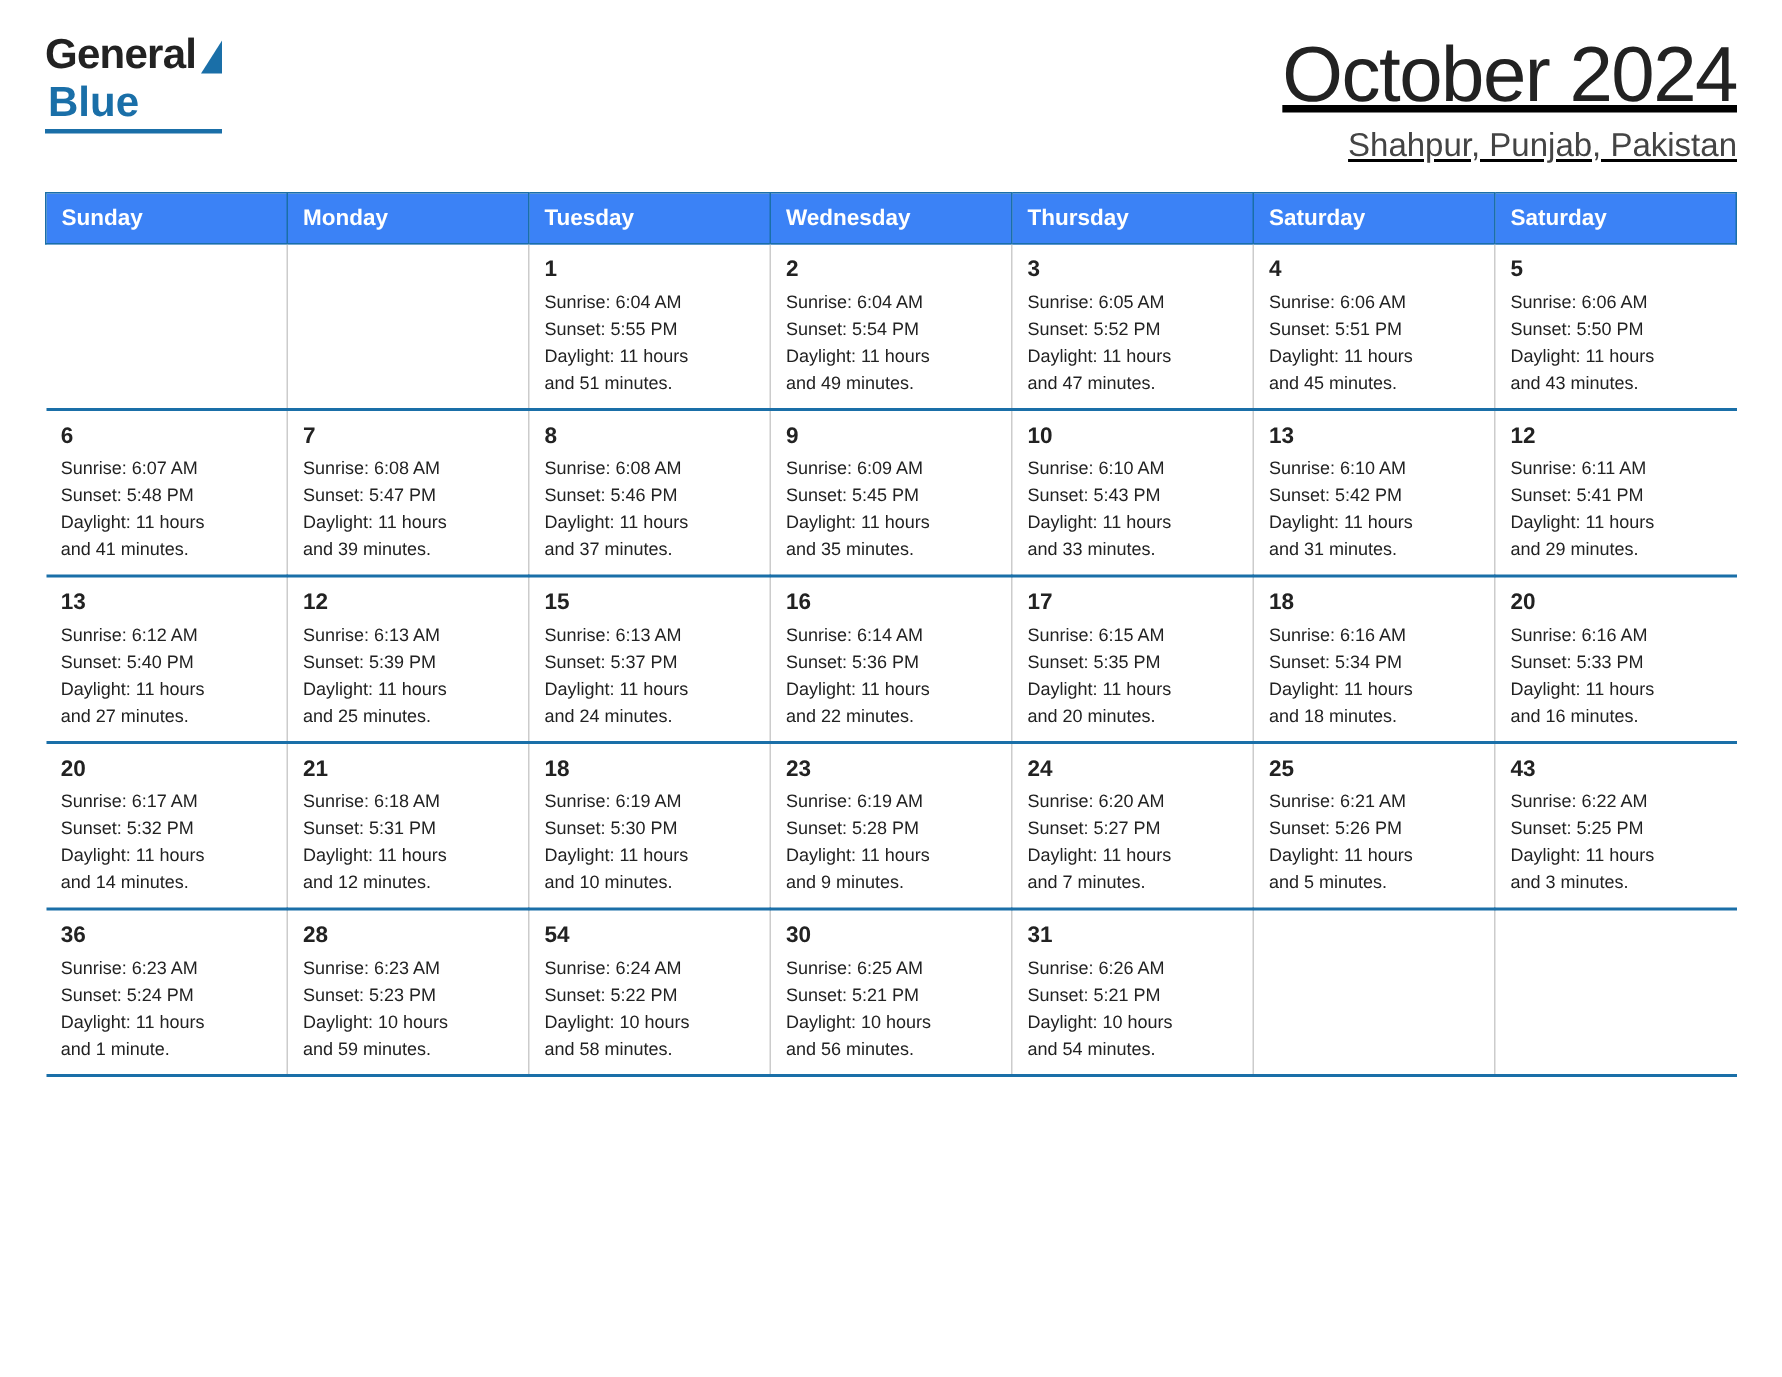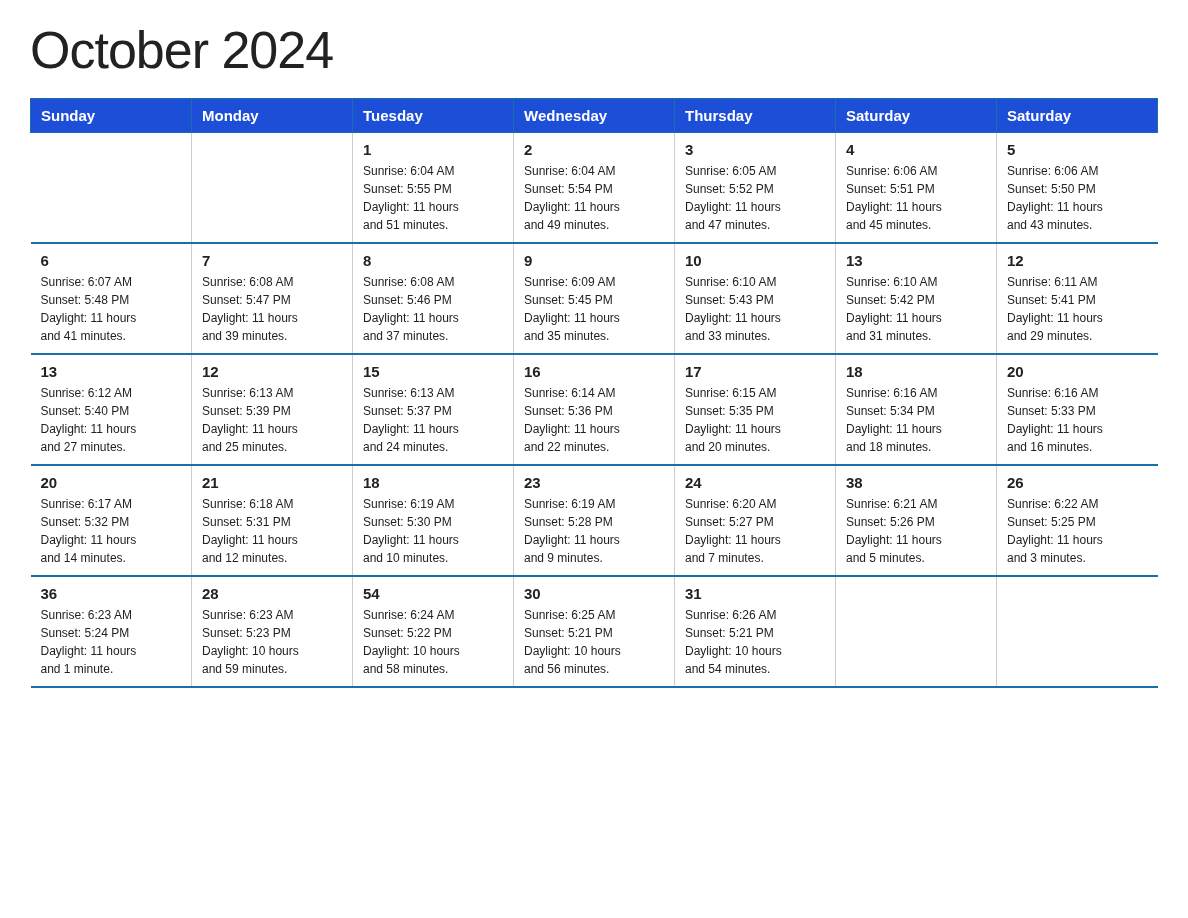--- a/index.html
+++ b/index.html
@@ -47,40 +47,41 @@
       margin-left: 2px;
     }
     .logo-underline {
       height: 3px;
       background: #1a6fa8;
       margin-top: 2px;
       width: 100%;
     }
     .title-block {
       text-align: right;
+      text-decoration: underline;
     }
     .main-title {
       font-size: 52px;
       font-weight: 300;
       color: #222;
       letter-spacing: -1px;
     }
     .subtitle {
       font-size: 22px;
       color: #444;
       font-weight: 400;
       margin-top: 4px;
     }
     table {
       width: 100%;
       border-collapse: collapse;
       table-layout: fixed;
     }
     thead tr {
-      background: #1d4ed8;
+      background: #3b82f6;
     }
     thead th {
       color: #fff;
       font-size: 15px;
       font-weight: 600;
       padding: 8px 10px;
       text-align: left;
       border: 1px solid #1a6fa8;
     }
     tbody tr {
@@ -110,22 +111,33 @@
       line-height: 1.5;
     }
     .empty-cell {
       background: #fff;
     }
   </style>
 </head>
 <body>
 
 <div class="header">
+  <div class="logo">
+    <div class="logo-top">
+      <span class="logo-general">General</span>
+      <div class="logo-triangle"></div>
+    </div>
+    <div style="display:flex;align-items:center;">
+      <span class="logo-blue">Blue</span>
+    </div>
+    <div class="logo-underline"></div>
+  </div>
   <div class="title-block">
     <div class="main-title">October 2024</div>
+    <div class="subtitle">Shahpur, Punjab, Pakistan</div>
   </div>
 </div>
 
 <table>
   <thead>
     <tr>
     <th>Sunday</th>
         <th>Monday</th>
         <th>Tuesday</th>
         <th>Wednesday</th>
@@ -234,25 +246,25 @@
         </td>
         <td>
           <span class="day-number">23</span>
           <div class="day-info">Sunrise: 6:19 AM<br>Sunset: 5:28 PM<br>Daylight: 11 hours<br>and 9 minutes.</div>
         </td>
         <td>
           <span class="day-number">24</span>
           <div class="day-info">Sunrise: 6:20 AM<br>Sunset: 5:27 PM<br>Daylight: 11 hours<br>and 7 minutes.</div>
         </td>
         <td>
-          <span class="day-number">38</span>
+          <span class="day-number">25</span>
           <div class="day-info">Sunrise: 6:21 AM<br>Sunset: 5:26 PM<br>Daylight: 11 hours<br>and 5 minutes.</div>
         </td>
         <td>
-          <span class="day-number">26</span>
+          <span class="day-number">43</span>
           <div class="day-info">Sunrise: 6:22 AM<br>Sunset: 5:25 PM<br>Daylight: 11 hours<br>and 3 minutes.</div>
         </td>
       </tr>
       <tr>
         <td>
           <span class="day-number">36</span>
           <div class="day-info">Sunrise: 6:23 AM<br>Sunset: 5:24 PM<br>Daylight: 11 hours<br>and 1 minute.</div>
         </td>
         <td>
           <span class="day-number">28</span>

